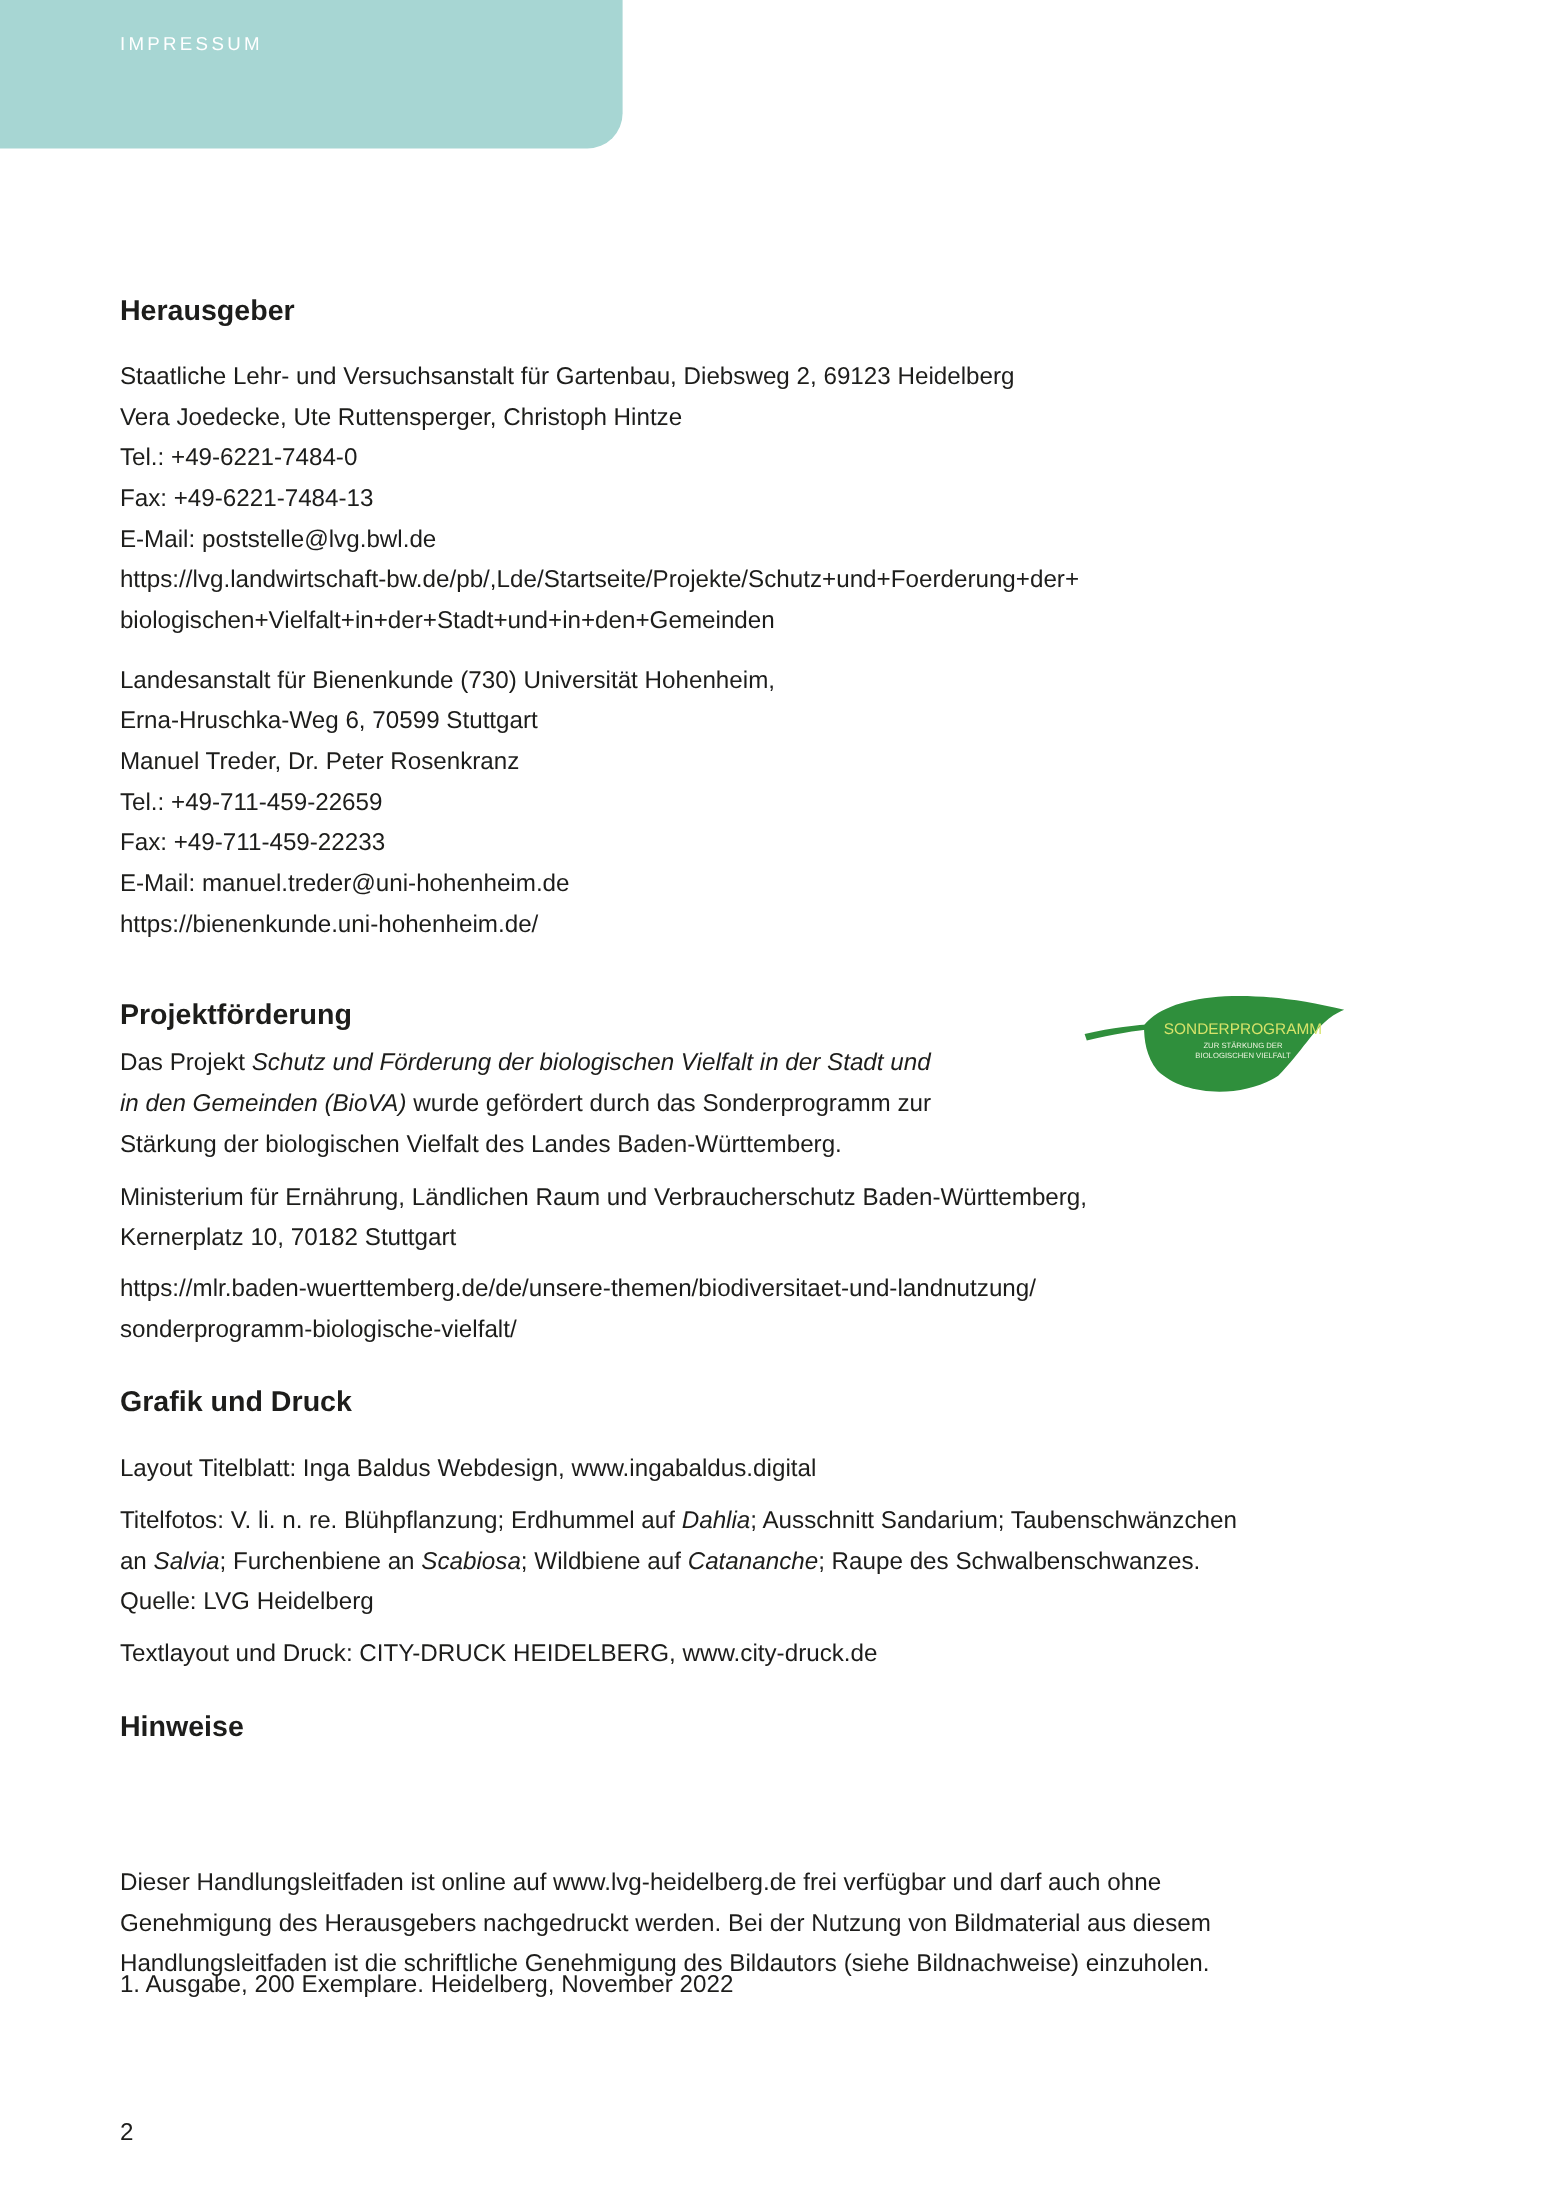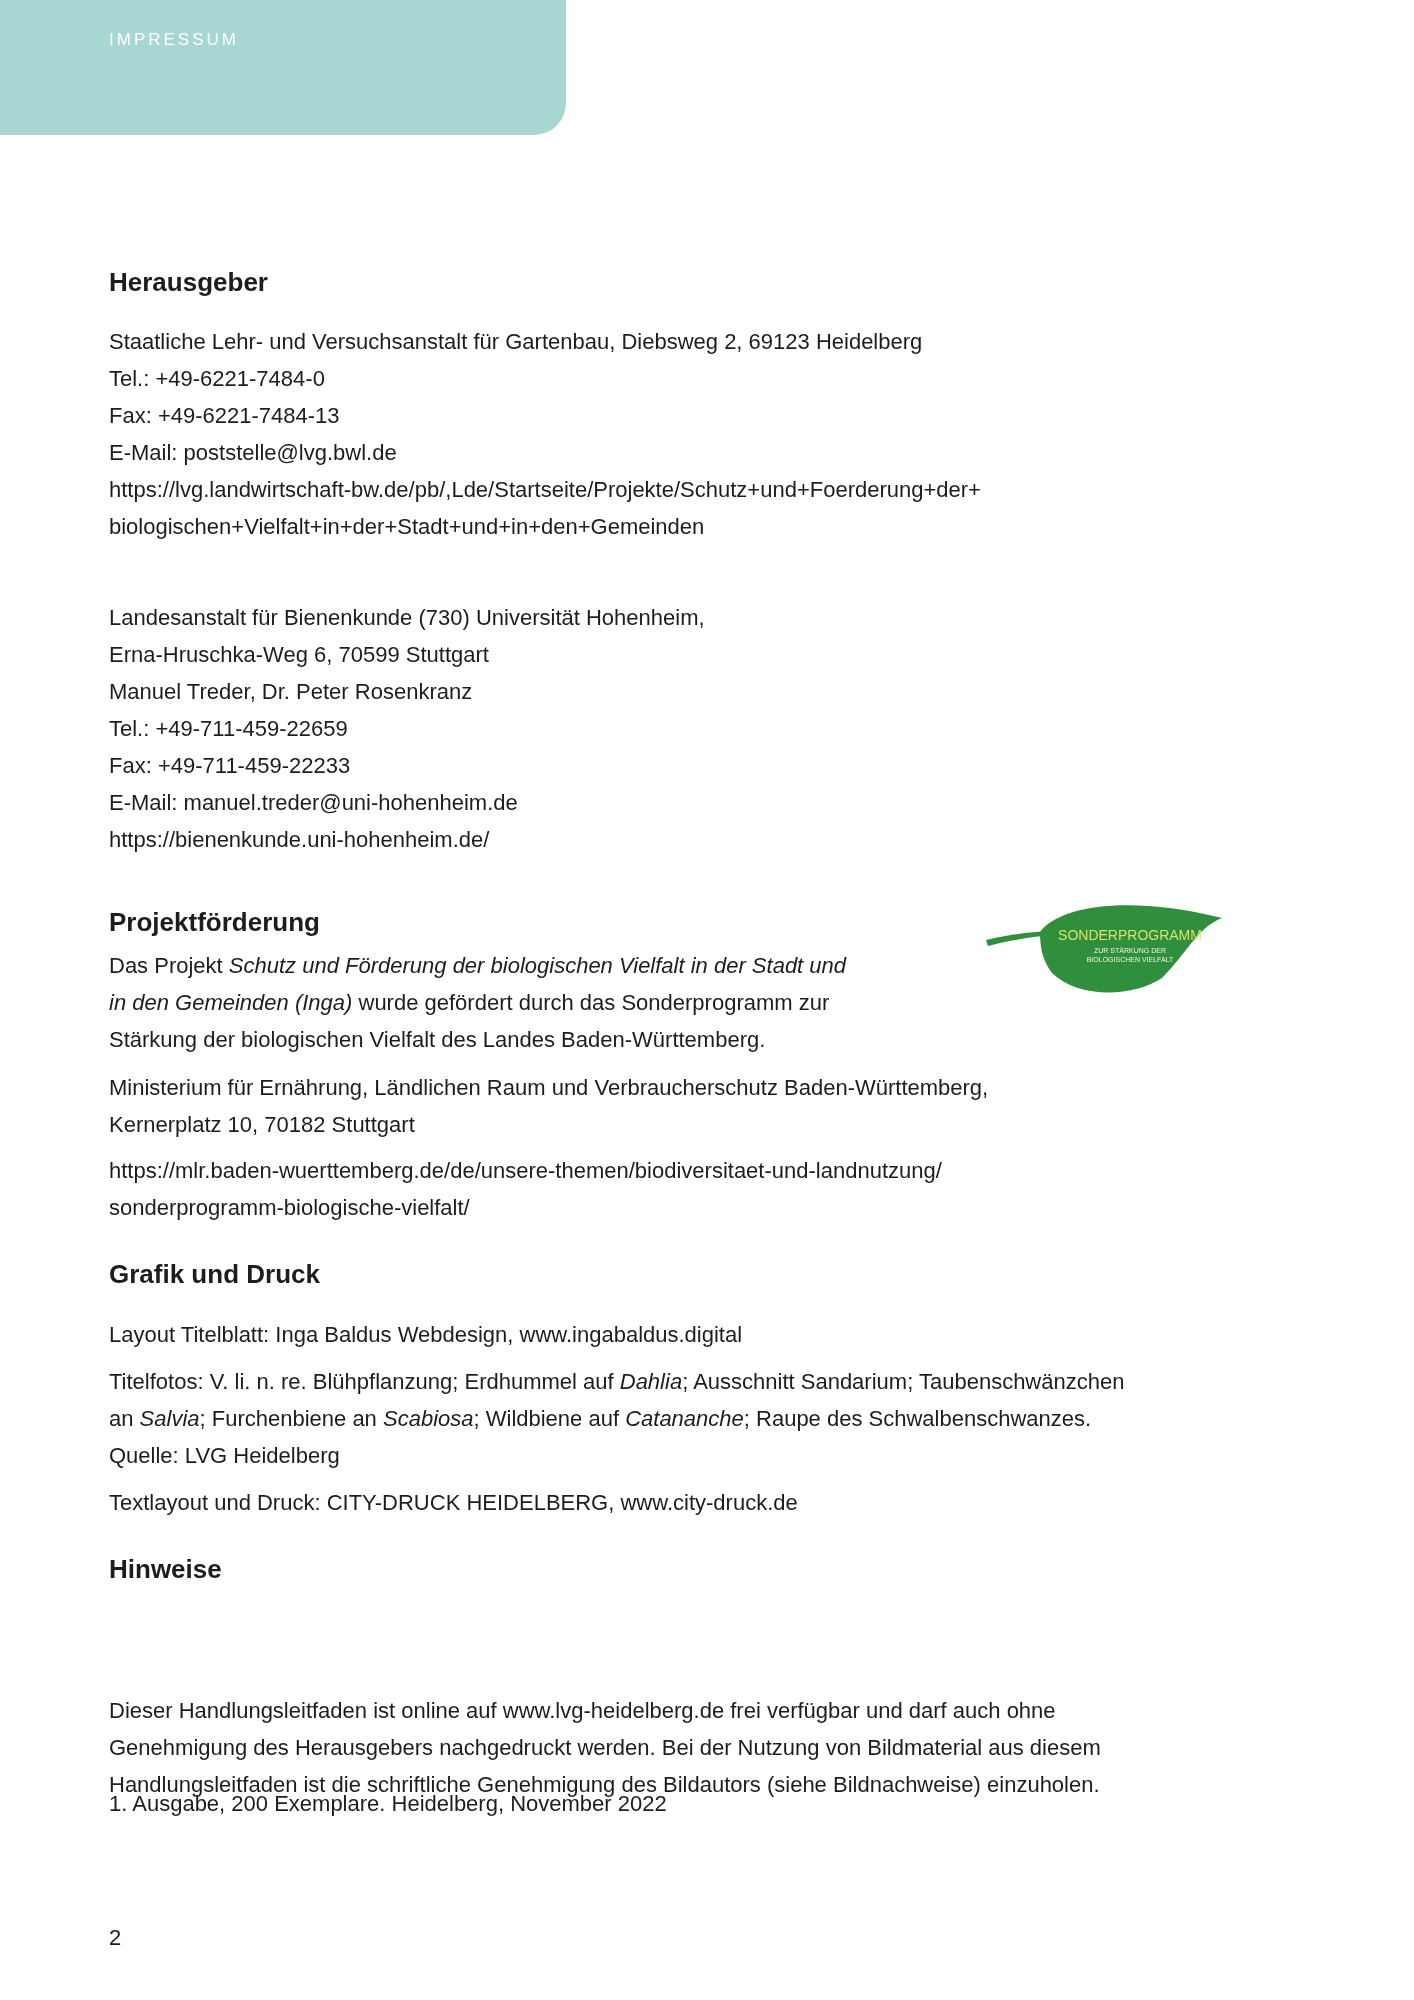--- a/index.html
+++ b/index.html
@@ -22,20 +22,21 @@
 
 <div class="header-tab">
   <div class="header-title">IMPRESSUM</div>
 </div>
 
 <div class="block" style="top:264px;">
   <div class="heading">Herausgeber</div>
 </div>
 <div class="block para" style="top:323px;">
   <span class="line">Staatliche Lehr- und Versuchsanstalt für Gartenbau, Diebsweg 2, 69123 Heidelberg</span>
+  <span class="line">Vera Joedecke, Ute Ruttensperger, Christoph Hintze</span>
   <span class="line">Tel.: +49-6221-7484-0</span>
   <span class="line">Fax: +49-6221-7484-13</span>
   <span class="line">E-Mail: poststelle@lvg.bwl.de</span>
   <span class="line">https://lvg.landwirtschaft-bw.de/pb/,Lde/Startseite/Projekte/Schutz+und+Foerderung+der+</span>
   <span class="line">biologischen+Vielfalt+in+der+Stadt+und+in+den+Gemeinden</span>
 </div>
 <div class="block para" style="top:599px;">
   <span class="line">Landesanstalt für Bienenkunde (730) Universität Hohenheim,</span>
   <span class="line">Erna-Hruschka-Weg 6, 70599 Stuttgart</span>
   <span class="line">Manuel Treder, Dr. Peter Rosenkranz</span>
@@ -43,21 +44,21 @@
   <span class="line">Fax: +49-711-459-22233</span>
   <span class="line">E-Mail: manuel.treder@uni-hohenheim.de</span>
   <span class="line">https://bienenkunde.uni-hohenheim.de/</span>
 </div>
 
 <div class="block" style="top:888px;margin-top:16px;">
   <div class="heading">Projektförderung</div>
 </div>
 <div class="block para" style="top:947px;">
   <span class="line"><span>Das Projekt </span><em>Schutz und Förderung der biologischen Vielfalt in der Stadt und</em></span>
-  <span class="line"><em>in den Gemeinden (Inga)</em><span> wurde gefördert durch das Sonderprogramm zur</span></span>
+  <span class="line"><em>in den Gemeinden (BioVA)</em><span> wurde gefördert durch das Sonderprogramm zur</span></span>
   <span class="line">Stärkung der biologischen Vielfalt des Landes Baden-Württemberg.</span>
 </div>
 <div class="block para" style="top:1069px;">
   <span class="line">Ministerium für Ernährung, Ländlichen Raum und Verbraucherschutz Baden-Württemberg,</span>
   <span class="line">Kernerplatz 10, 70182 Stuttgart</span>
 </div>
 <div class="block para" style="top:1152px;">
   <span class="line">https://mlr.baden-wuerttemberg.de/de/unsere-themen/biodiversitaet-und-landnutzung/</span>
   <span class="line">sonderprogramm-biologische-vielfalt/</span>
 </div>

